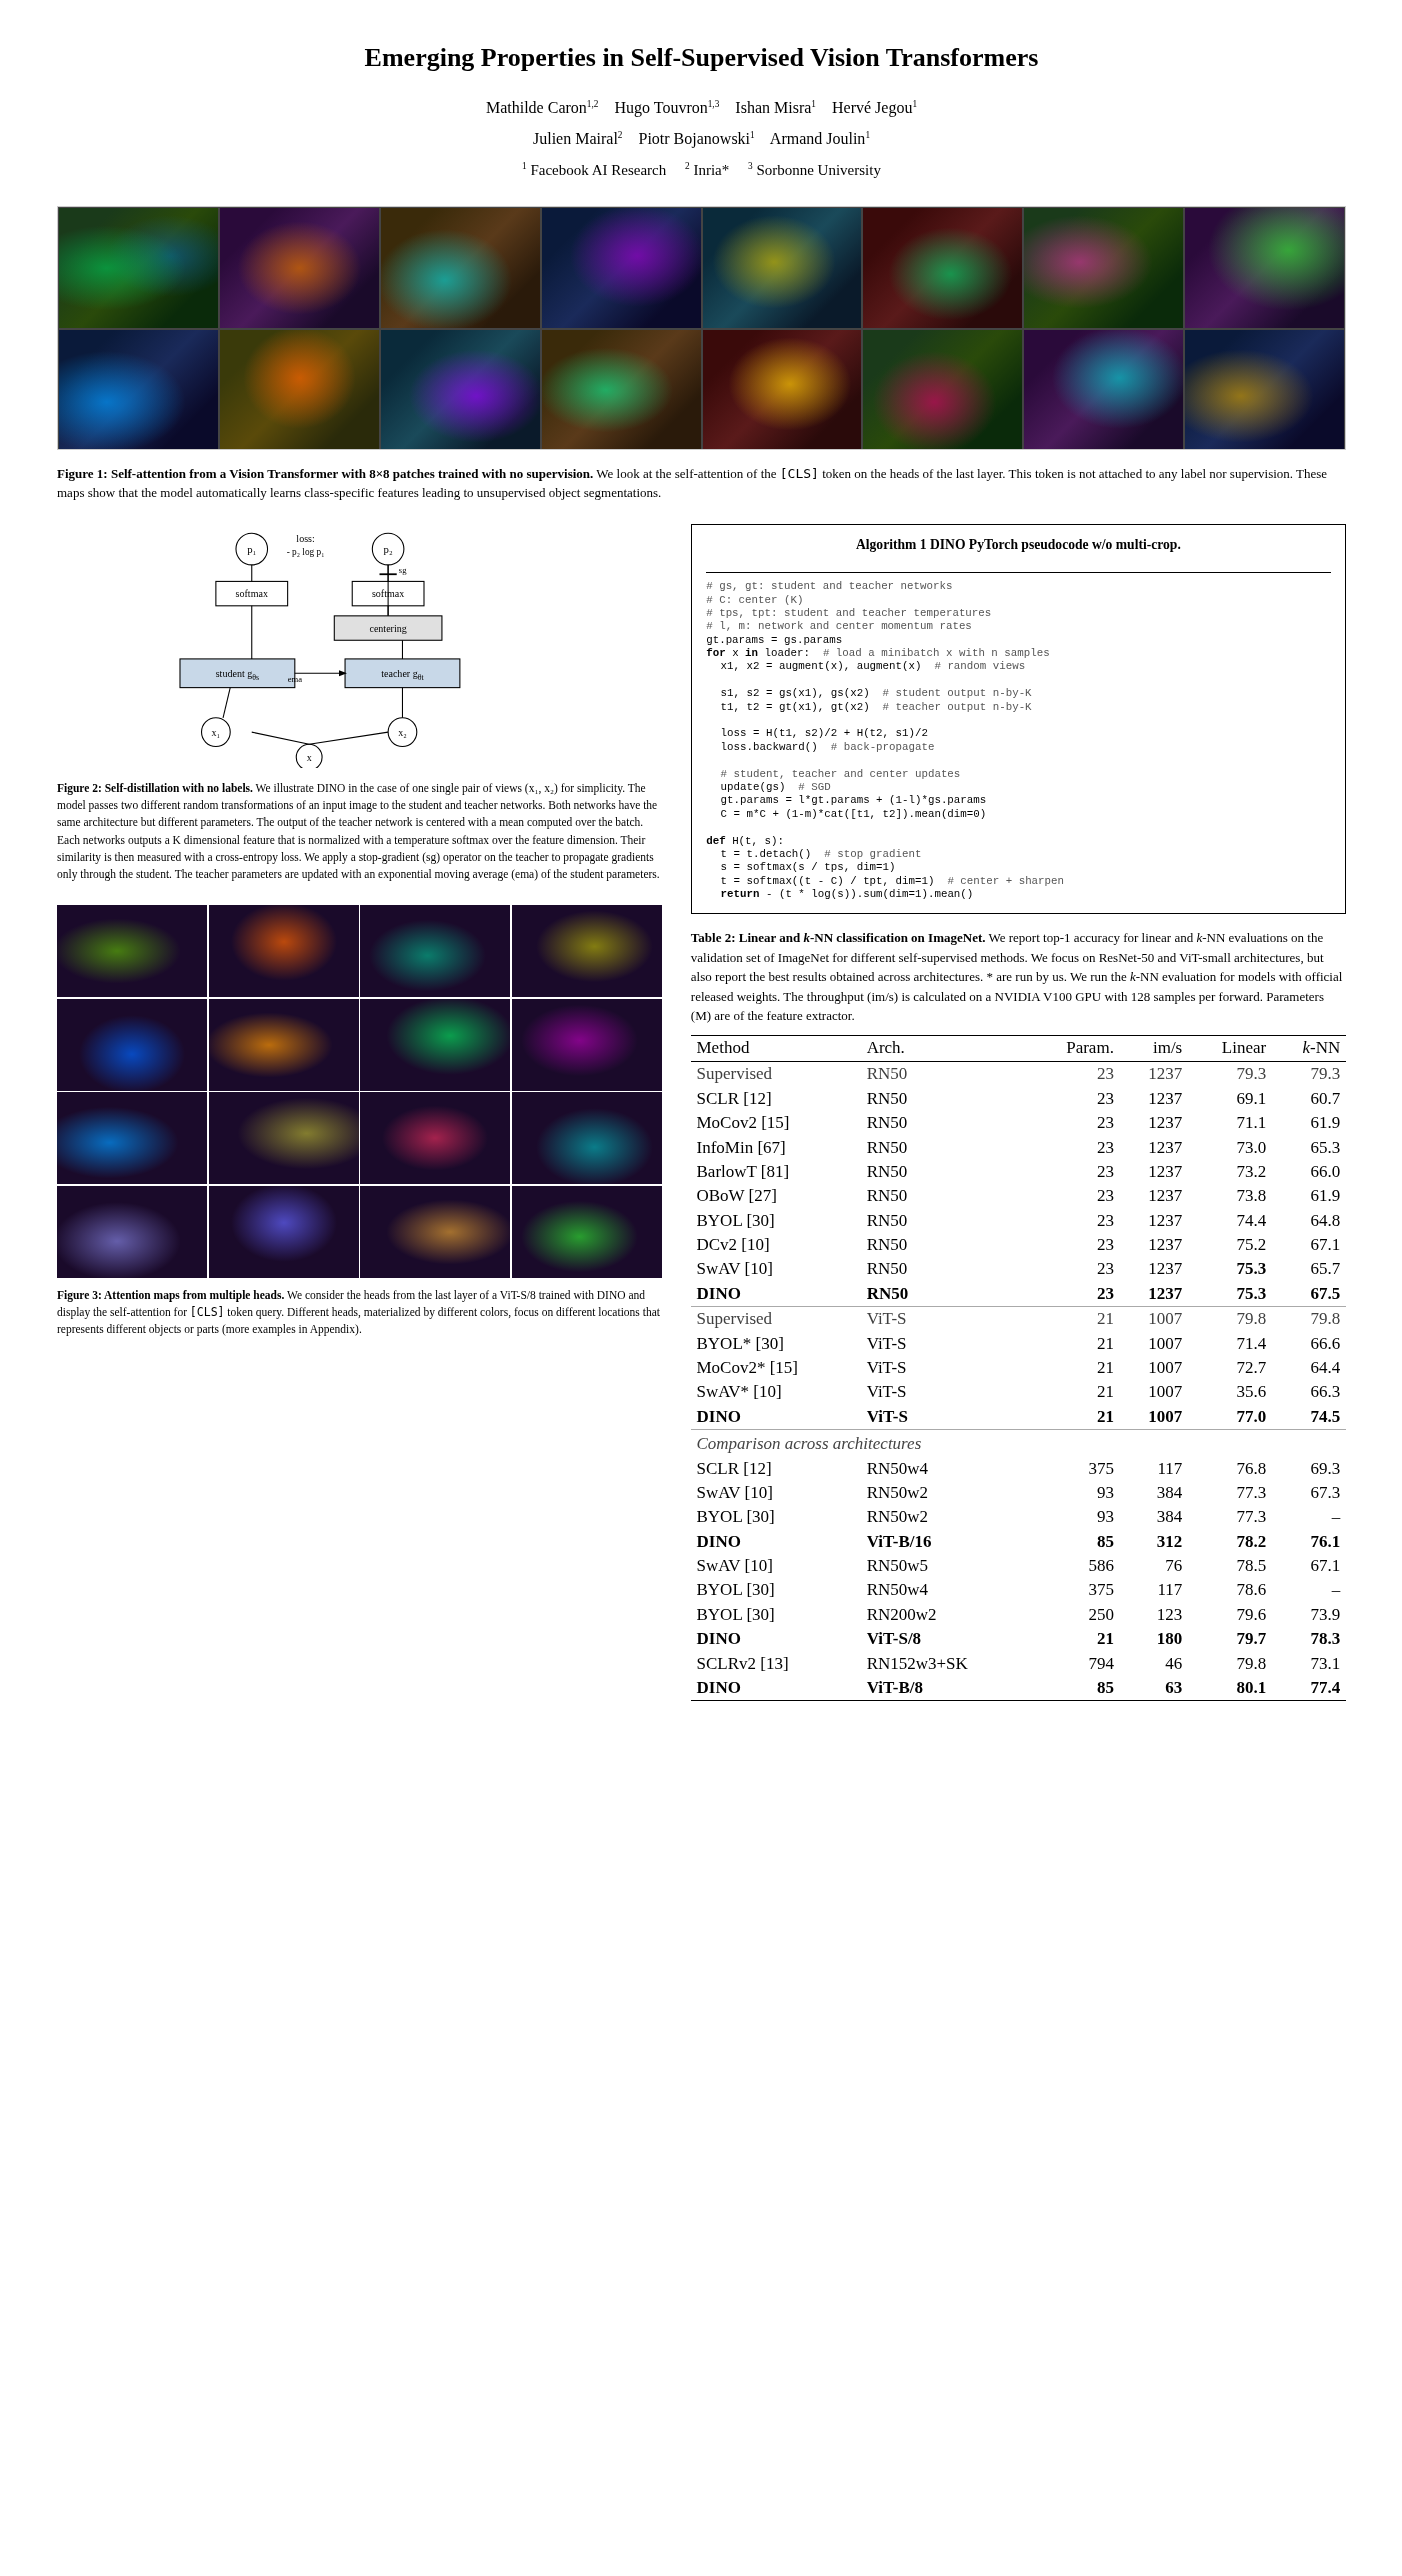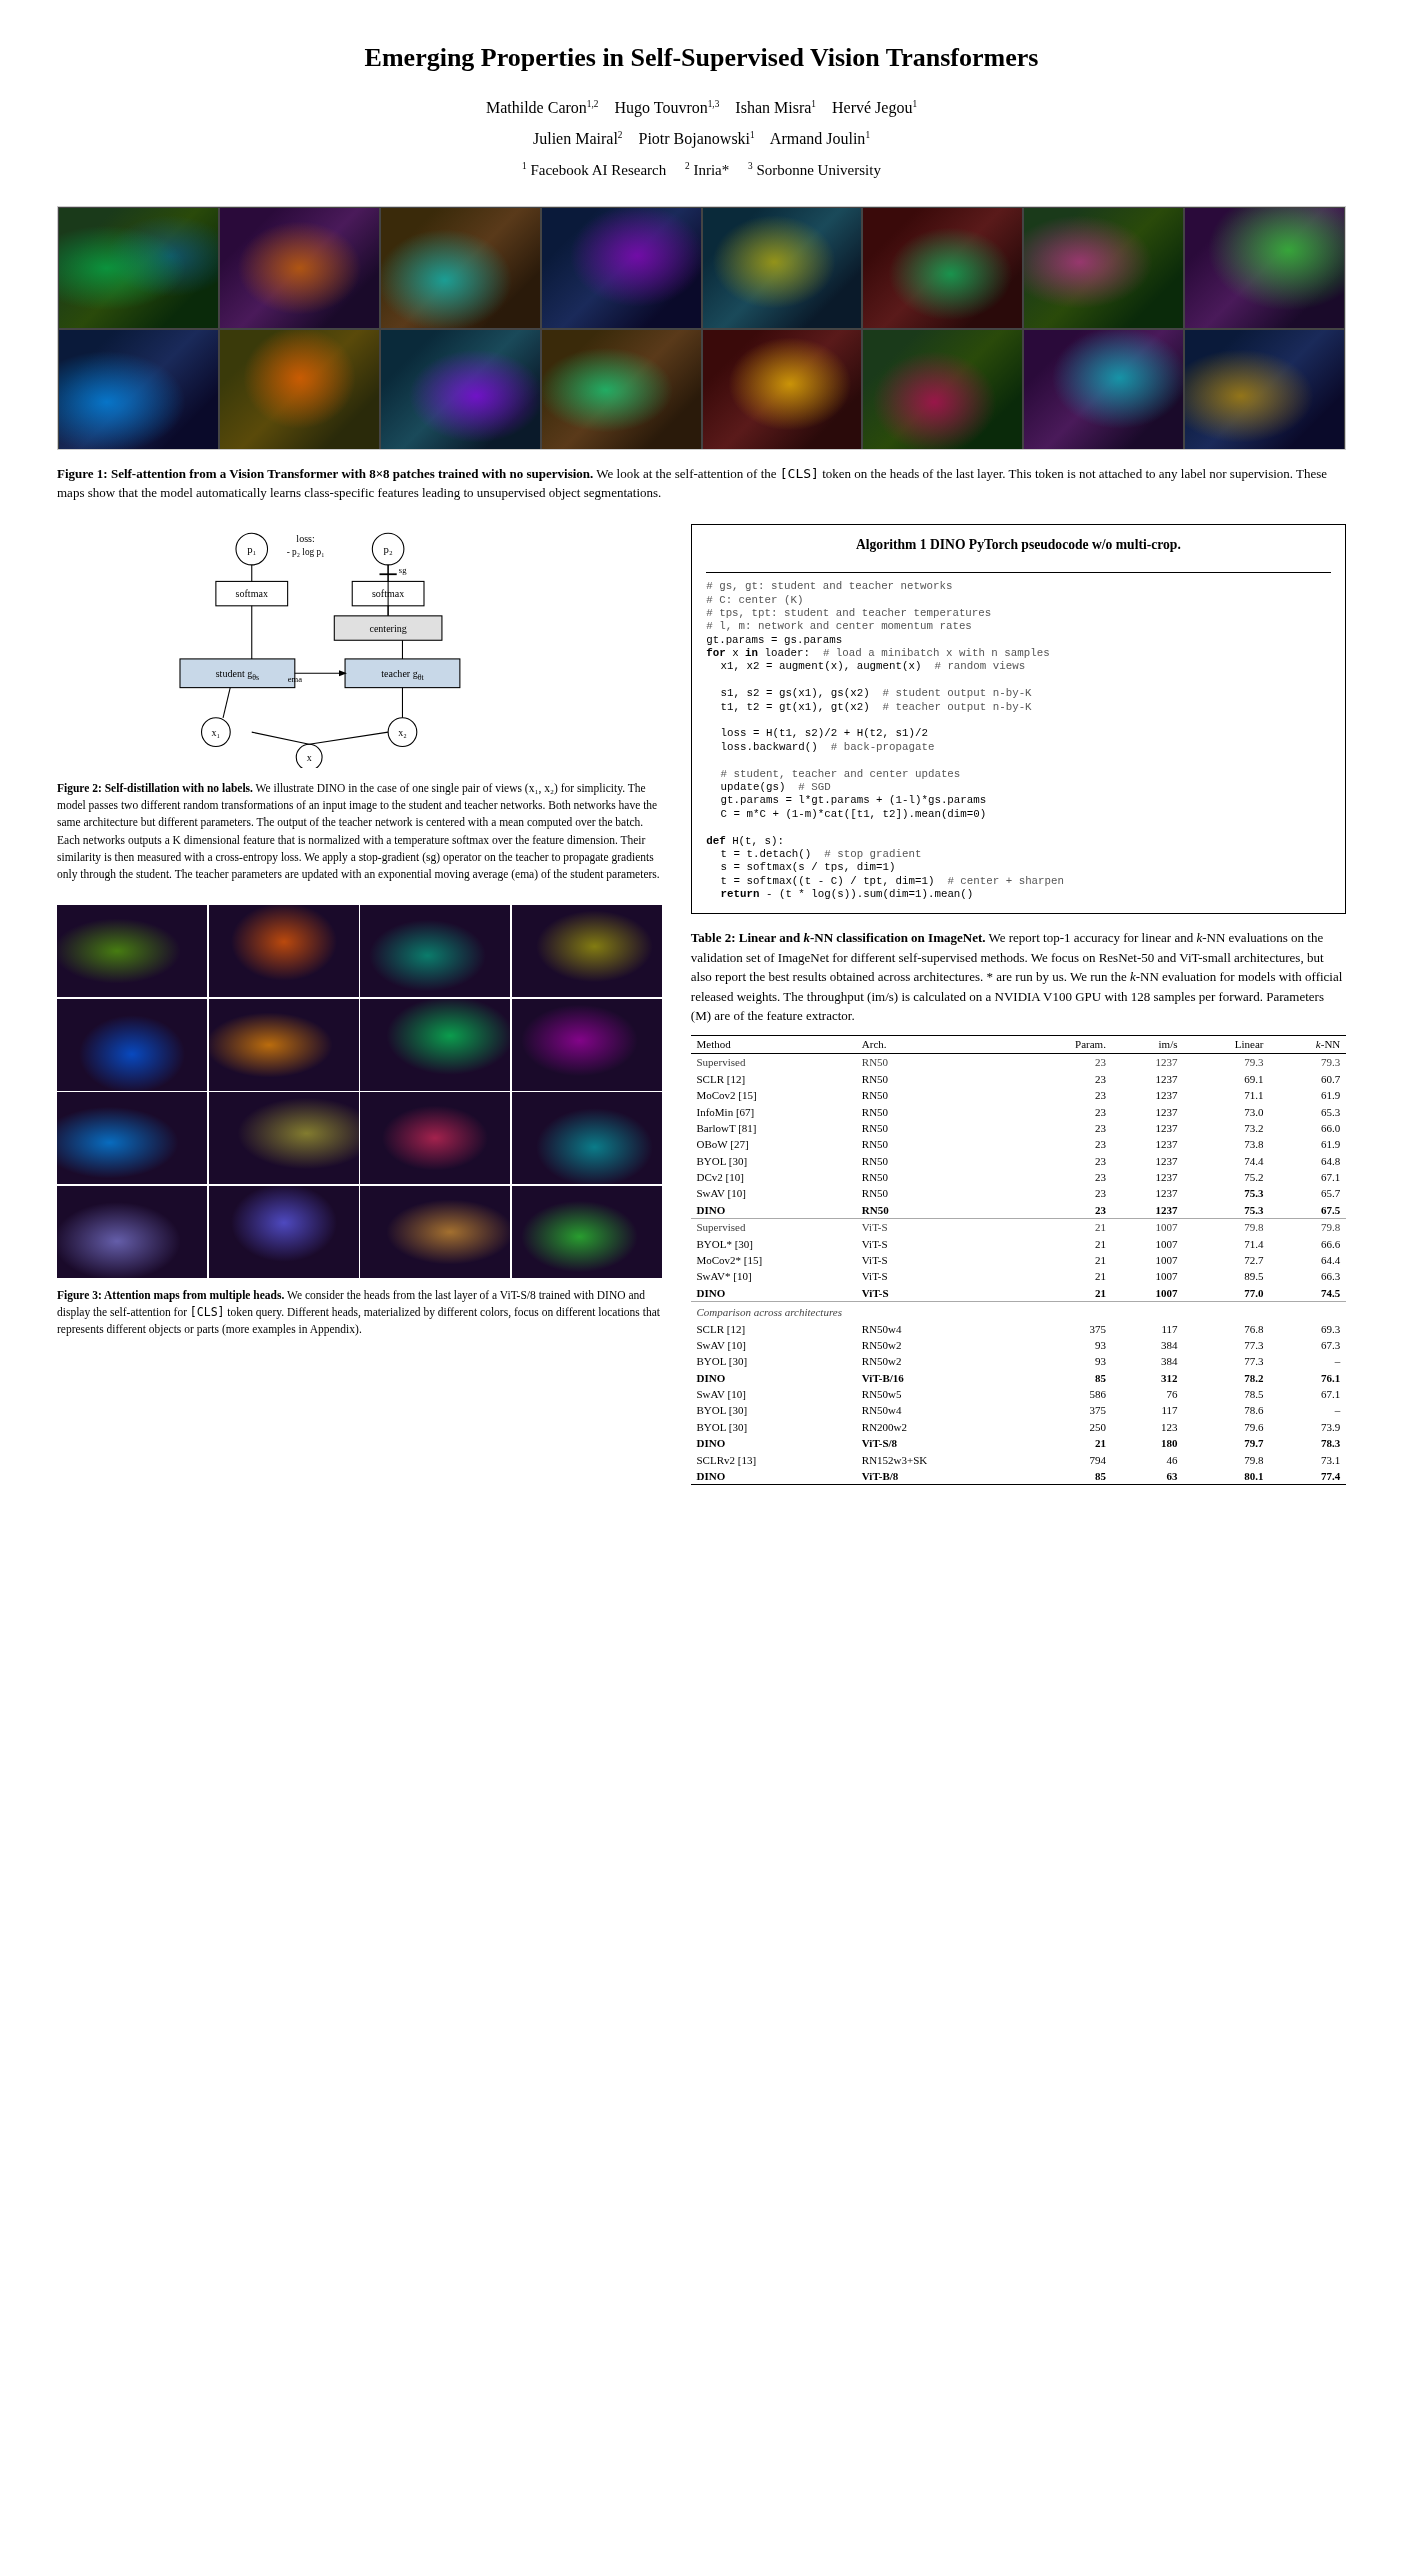--- a/index.html
+++ b/index.html
@@ -128,21 +128,21 @@
       margin-top: 7.2px;
     }
     .table-caption {
       font-size: 13px;
       line-height: 1.5;
       margin-bottom: 8.6px;
     }
     table {
       width: 100%;
       border-collapse: collapse;
-      font-size: 11px;
+      font-size: 17px;
     }
     th {
       border-top: 1.4px solid #000;
       border-bottom: 0.7px solid #000;
       padding: 2.9px 5.7px;
       text-align: right;
       font-weight: normal;
     }
     th:first-child, th:nth-child(2) { text-align: left; }
     td {
@@ -576,21 +576,21 @@
               <td>21</td>
               <td>1007</td>
               <td>72.7</td>
               <td>64.4</td>
           </tr>
           <tr>
             <td>SwAV* [10]</td>
               <td>ViT-S</td>
               <td>21</td>
               <td>1007</td>
-              <td>89.5</td>
+              <td>35.6</td>
               <td>66.3</td>
           </tr>
           <tr class="dino-row">
             <td>DINO</td>
               <td>ViT-S</td>
               <td>21</td>
               <td>1007</td>
               <td>77.0</td>
               <td>74.5</td>
           </tr>

